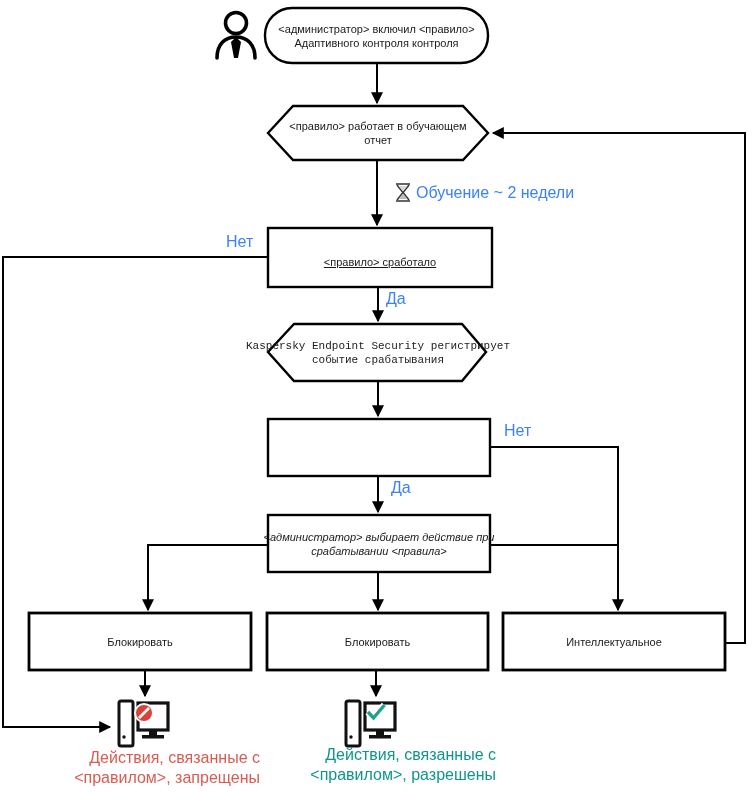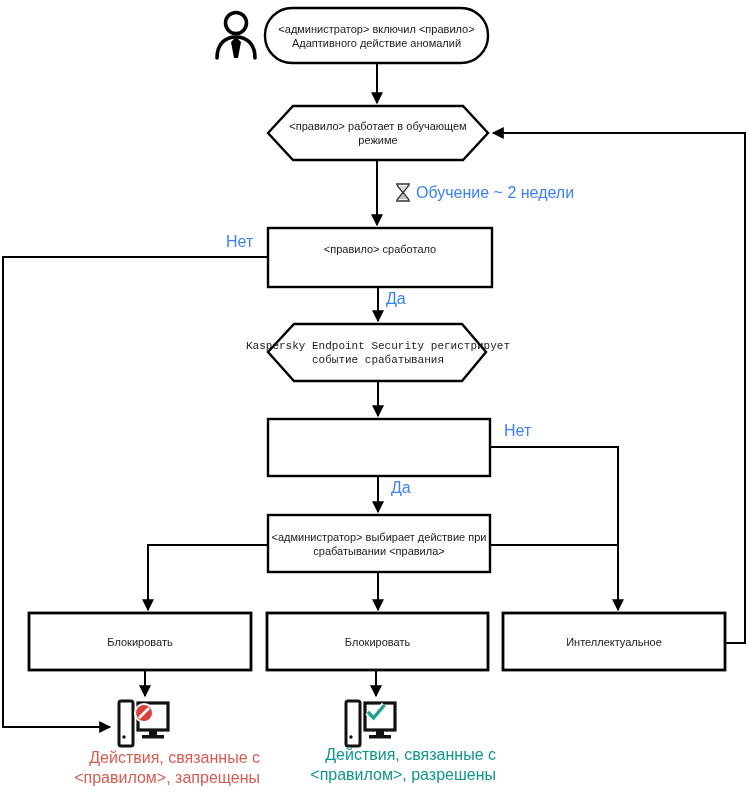--- a/index.html
+++ b/index.html
@@ -89,47 +89,47 @@
       <rect x="365" y="703" width="30" height="27" fill="#fff" stroke="#111" stroke-width="3.2"></rect>
       <rect x="376" y="730" width="8" height="5" fill="#111"></rect>
       <rect x="369" y="735" width="22" height="3.5" fill="#111"></rect>
       <path d="M368,712 l5.5,6 l11,-13" stroke="#fff" stroke-width="7" fill="none"></path>
       <path d="M368,712 l5.5,6 l11,-13" stroke="#1fa28c" stroke-width="3.4" fill="none"></path>
     </g>
   </svg>
 
   <div class="nlabel" style="left:265px;top:9px;width:223px;height:54px;">
     <span>&lt;администратор&gt; включил &lt;правило&gt;</span>
-    <span>Адаптивного действие аномалий</span>
+    <span>Адаптивного контроля контроля</span>
   </div>
 
   <div class="nlabel" style="left:268px;top:106px;width:220px;height:54px;text-align:center;">
     <span>&lt;правило&gt;  работает в обучающем</span>
-    <span>режиме</span>
+    <span>отчет</span>
   </div>
 
   <div class="elabel" style="left:416px;top:183px;">Обучение ~ 2 недели</div>
 
-  <div class="nlabel" style="left:268px;top:219px;width:224px;height:59px;">
+  <div class="nlabel" style="left:268px;top:232px;width:224px;height:59px;text-decoration:underline;">
     <span>&lt;правило&gt; сработало</span>
   </div>
 
   <div class="elabel" style="left:226px;top:232px;">Нет</div>
   <div class="elabel" style="left:386px;top:289px;">Да</div>
 
   <div class="nlabel" style="left:260px;top:324px;width:236px;height:57px;font-family:Liberation Mono, monospace;">
     <span>Kaspersky Endpoint Security регистрирует</span>
     <span>событие срабатывания</span>
   </div>
 
 
   <div class="elabel" style="left:504px;top:421px;">Нет</div>
   <div class="elabel" style="left:391px;top:478px;">Да</div>
 
-  <div class="nlabel" style="left:268px;top:515px;width:222px;height:57px;">
+  <div class="nlabel" style="left:268px;top:515px;width:222px;height:57px;font-style:italic;">
     <span>&lt;администратор&gt; выбирает действие при</span>
     <span>срабатывании &lt;правила&gt;</span>
   </div>
 
   <div class="nlabel" style="left:29px;top:613px;width:222px;height:57px;border-radius:23px;">
     <span>Блокировать</span>
   </div>
   <div class="nlabel" style="left:267px;top:613px;width:221px;height:57px;">
     <span>Блокировать</span>
   </div>

